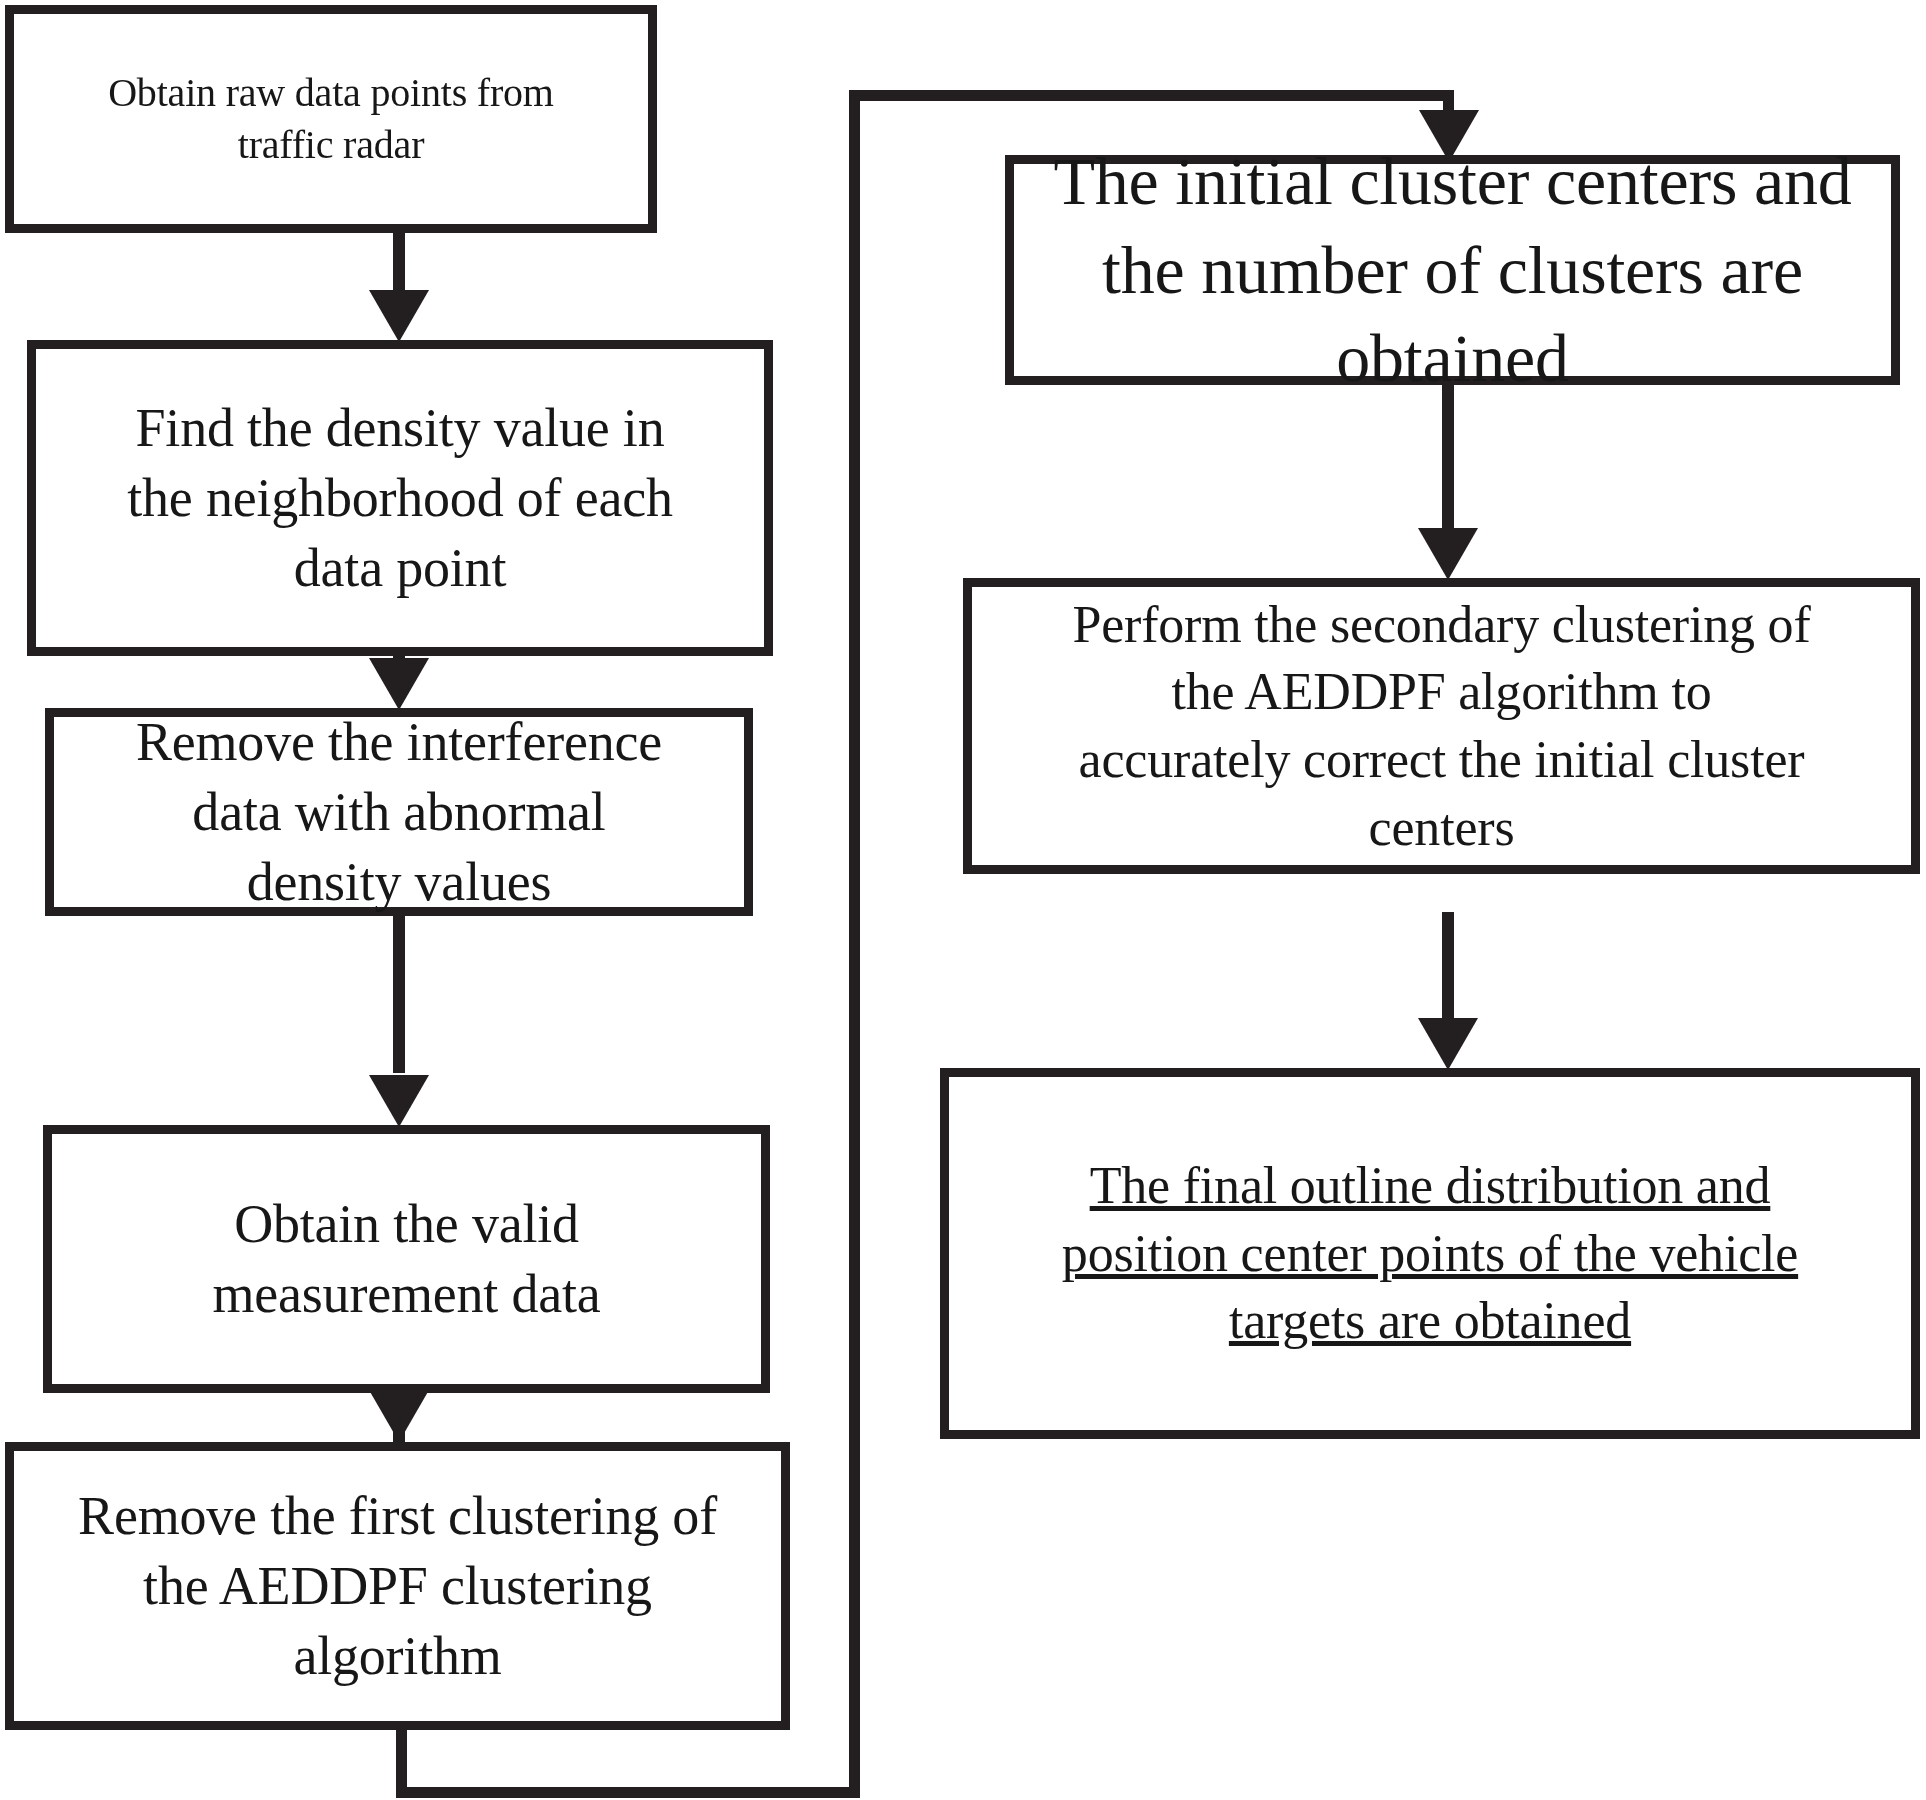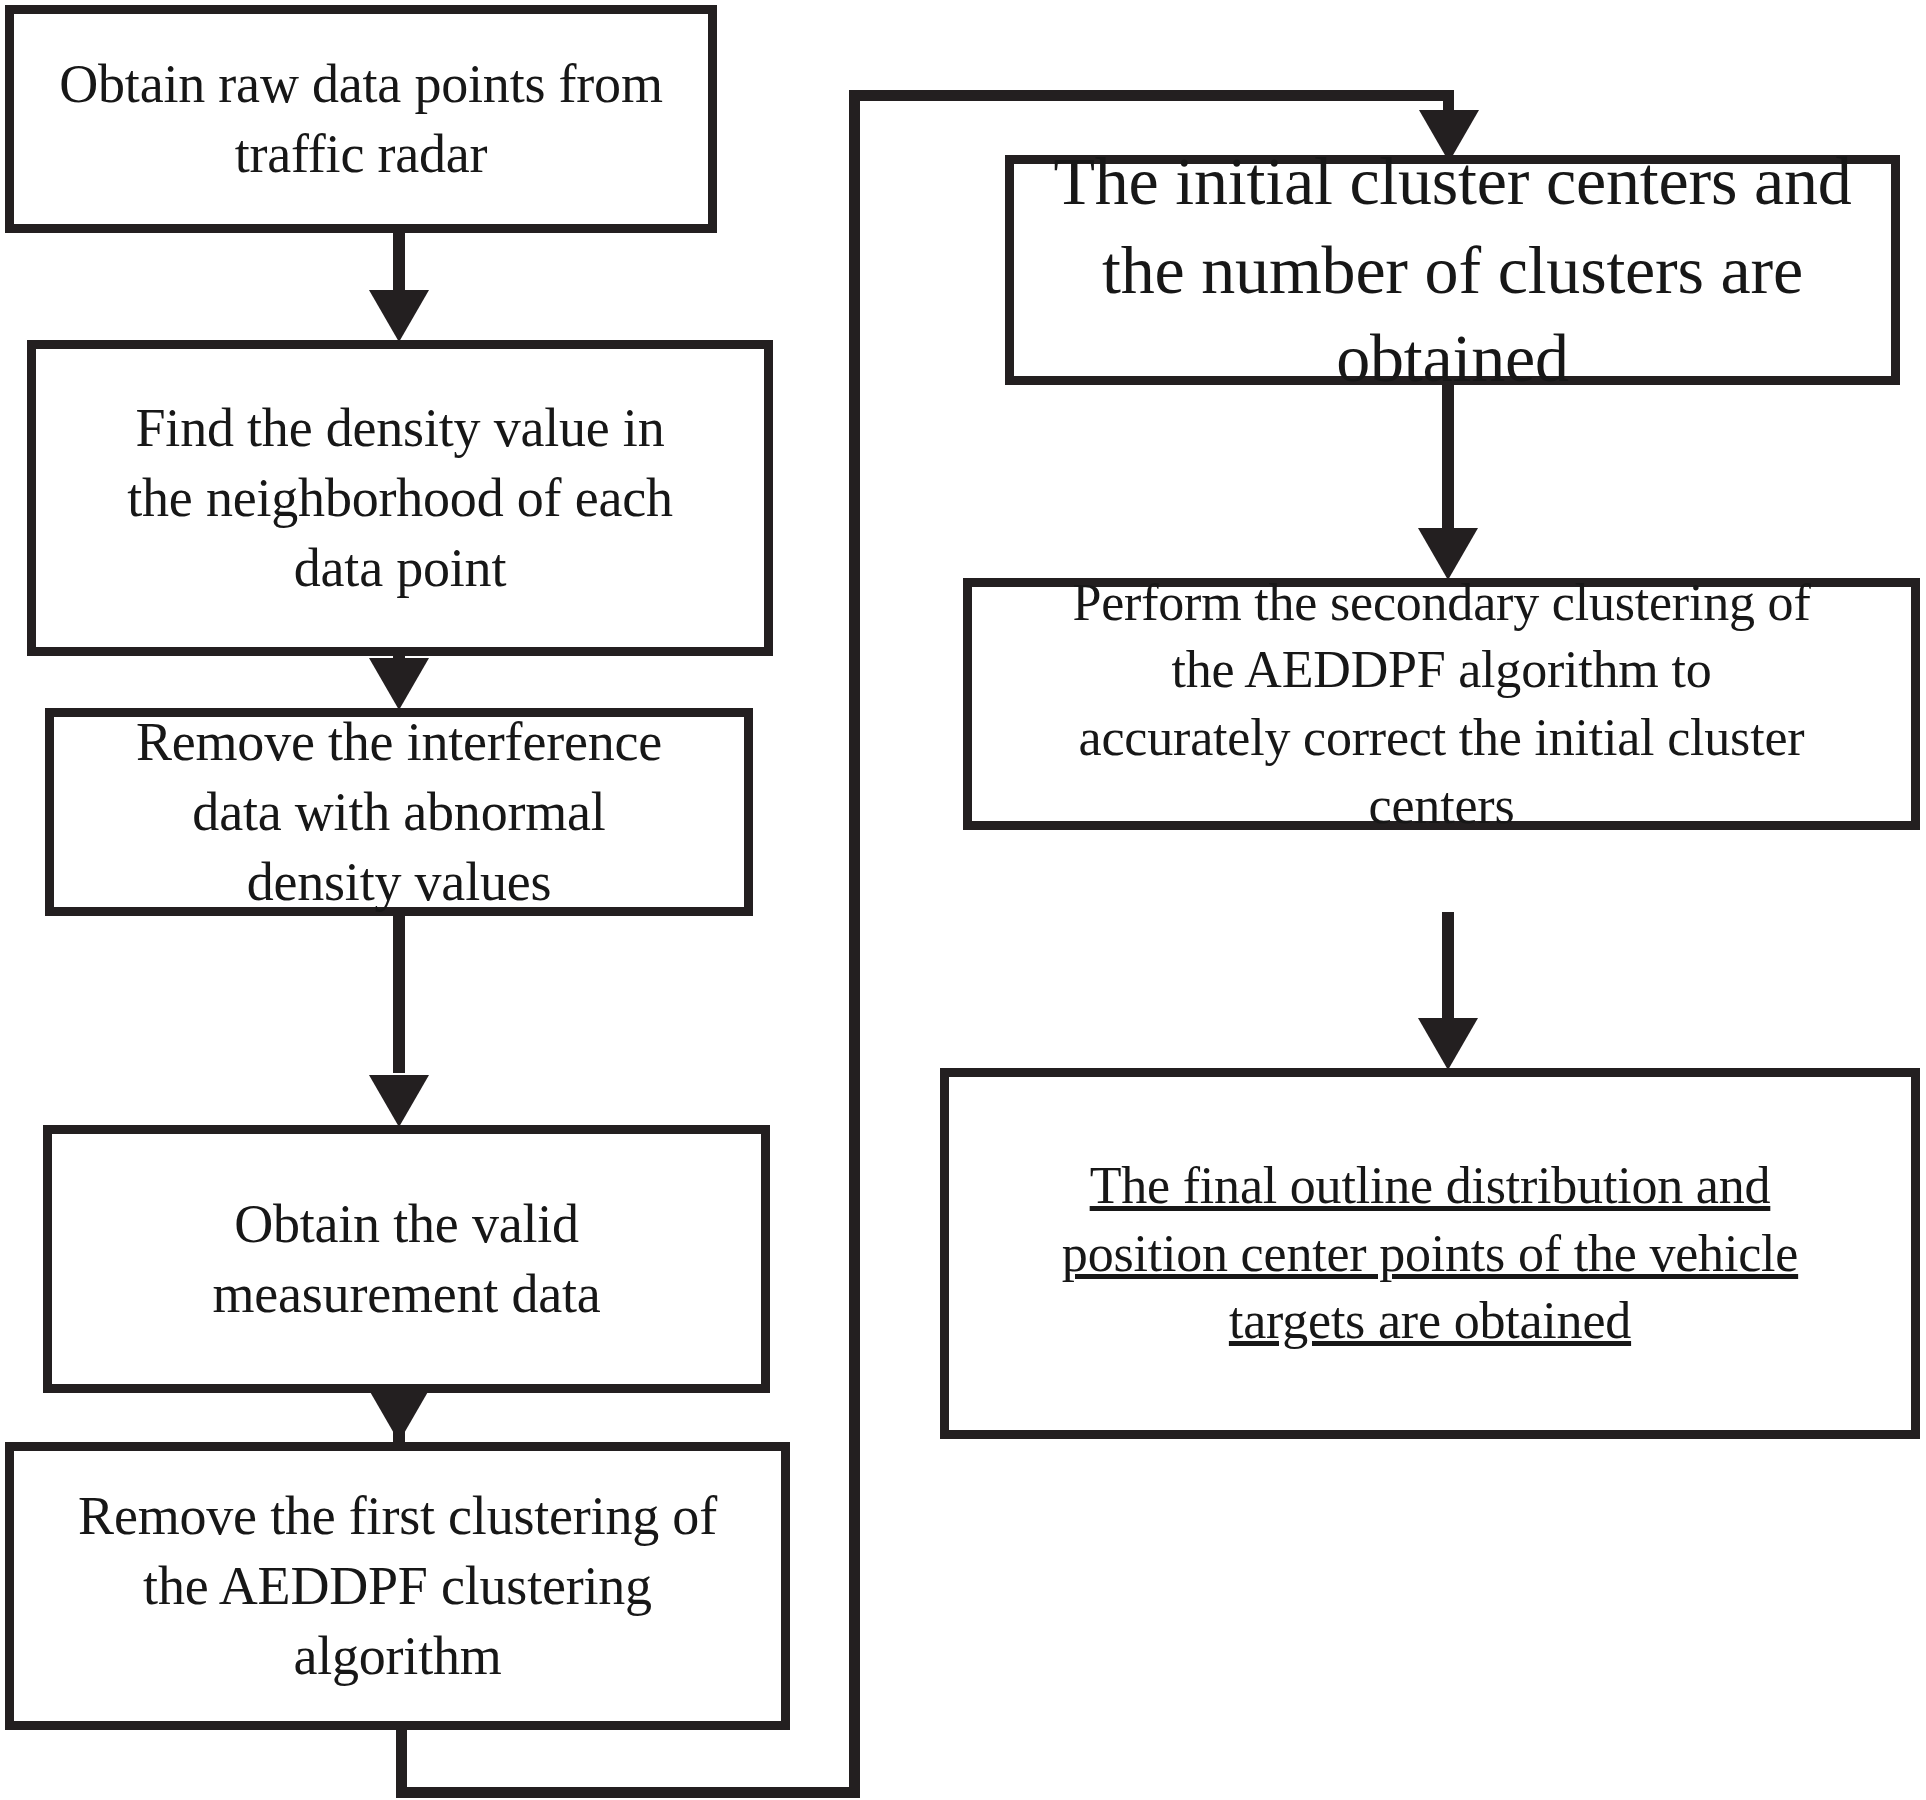--- a/index.html
+++ b/index.html
@@ -24,27 +24,27 @@
     line-height:1.30;
     letter-spacing:-0.2px;
     padding:6px 14px;
   }
   .node .txt{
     display:block;
     width:100%;
     white-space:pre-line;
   }
   
-  #n1{left:5px;   top:5px;    width:712px;  height:228px; font-size:54px;}
+  #n1{left:5px;   top:5px;    width:652px;  height:228px; font-size:40px;}
   #n2{left:27px;  top:340px;  width:746px;  height:316px; font-size:54px;}
   #n3{left:45px;  top:708px;  width:708px;  height:208px; font-size:54px;}
   #n4{left:43px;  top:1125px; width:727px;  height:268px; font-size:54px;}
   #n5{left:5px;   top:1442px; width:785px;  height:288px; font-size:54px;}
   #n6{left:1005px;top:155px;  width:895px;  height:230px; font-size:68px;}
-  #n7{left:963px; top:578px;  width:957px;  height:252px; font-size:52px;}
+  #n7{left:963px; top:578px;  width:957px;  height:296px; font-size:52px;}
   #n8{left:940px; top:1068px; width:980px;  height:371px; font-size:52px;text-decoration:underline;}
 
   
   .ln{position:absolute;background:#231f20;}
   .arrow{
     position:absolute;
     width:0;height:0;
     border-left:30px solid transparent;
     border-right:30px solid transparent;
     border-top:52px solid #231f20;

